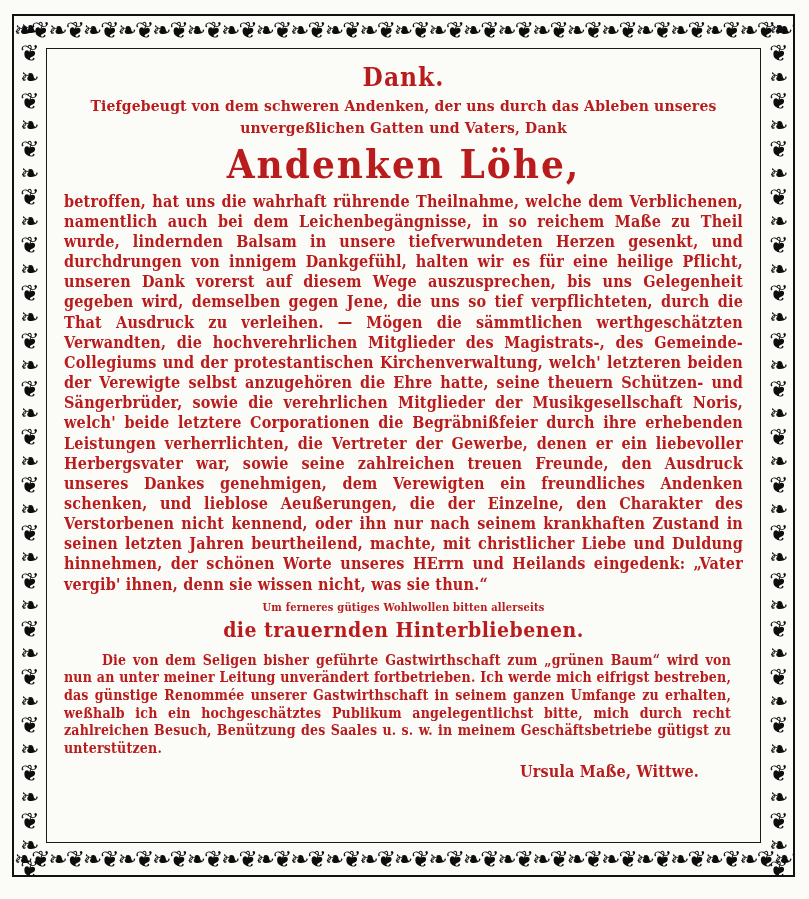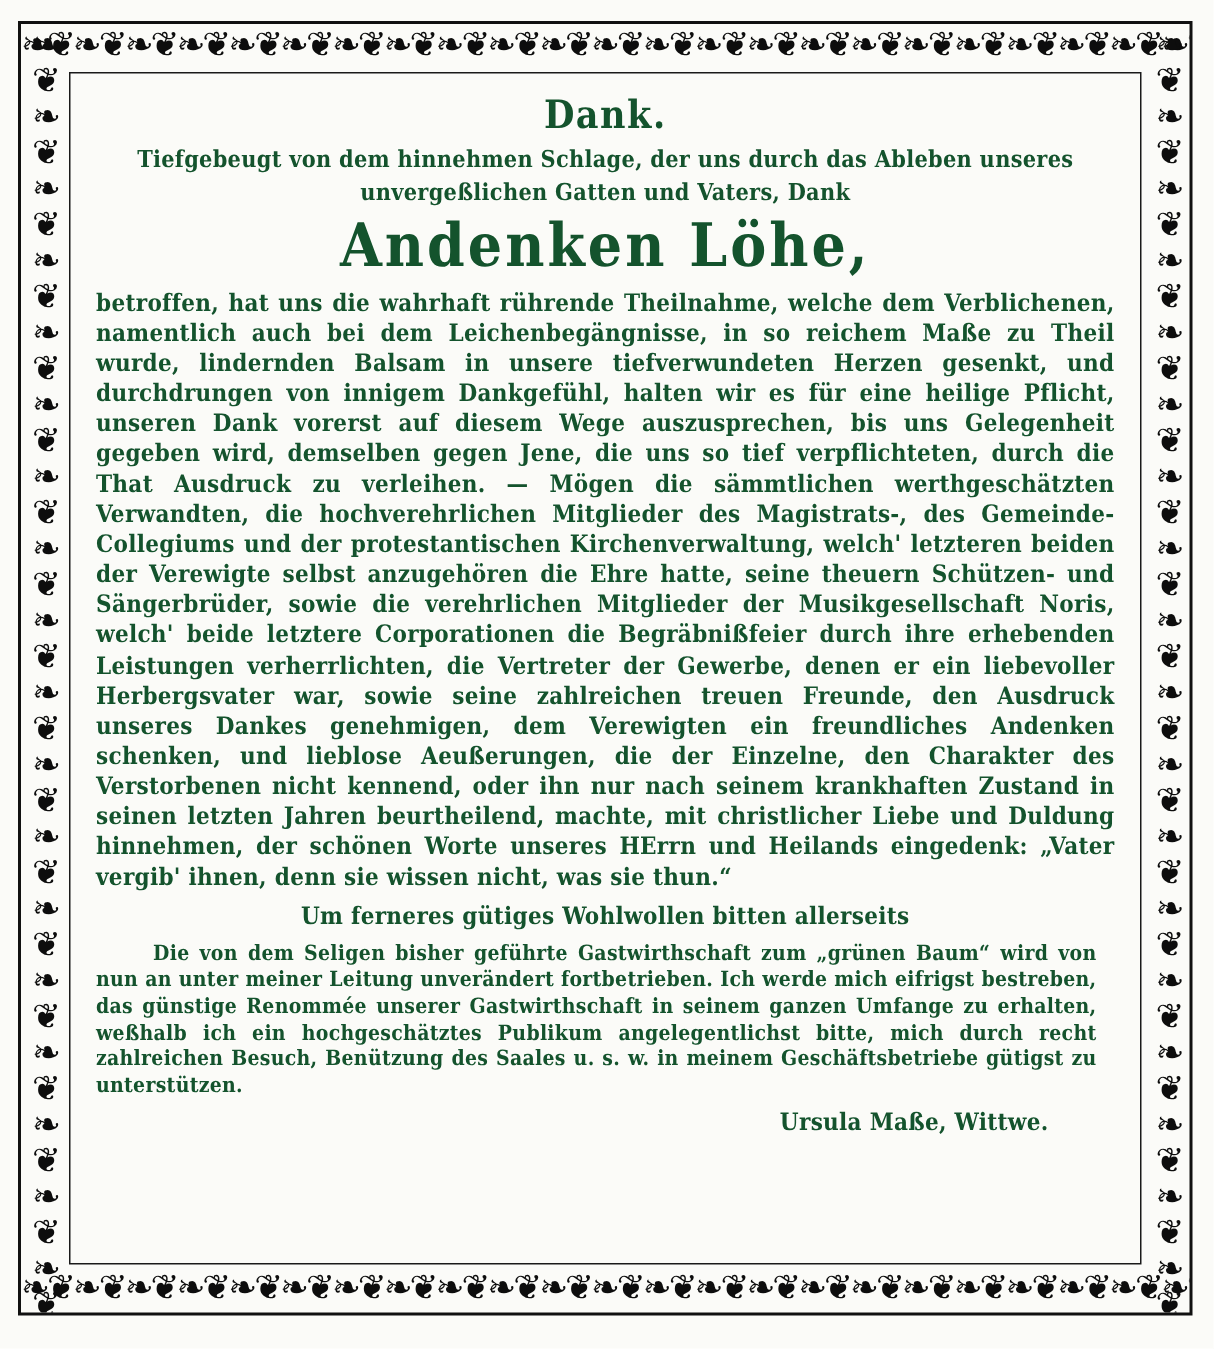--- a/index.html
+++ b/index.html
@@ -64,21 +64,21 @@
 
   
   .content {
     position: absolute;
     left: 54px;
     top: 56px;
     right: 56px;
     bottom: 62px;
     padding: 6px 10px 0 10px;
     box-sizing: border-box;
-    color: #14532d;
+    color: #b91c1c;
   }
 
   .fraktur {
     font-family: "DejaVu Serif", serif;
     font-weight: 700;
     font-stretch: condensed;
     letter-spacing: 0.2px;
   }
 
   .headline {
@@ -112,21 +112,21 @@
     font-size: 16px;
     line-height: 1.26;
     text-align: justify;
     text-justify: inter-word;
     font-weight: 600;
     margin: 0;
     hyphens: auto;
   }
 
   .closing-req {
-    font-size: 16px;
+    font-size: 11px;
     font-weight: 600;
     text-align: center;
     margin: 6px 0 0 0;
   }
   .signature-bold {
     text-align: center;
     font-size: 21px;
     font-weight: 700;
     letter-spacing: 0.5px;
     margin: 3px 0 10px 0;
@@ -169,28 +169,29 @@
   <div class="orn-band orn-top">❧❦❧❦❧❦❧❦❧❦❧❦❧❦❧❦❧❦❧❦❧❦❧❦❧❦❧❦❧❦❧❦❧❦❧❦❧❦❧❦❧❦❧❦❧❦❧❦❧❦❧❦❧❦❧❦❧❦❧❦❧❦❧❦❧❦❧❦❧❦❧❦❧❦❧❦❧❦❧❦❧❦❧❦❧❦❧❦❧❦❧❦❧❦❧❦</div>
   <div class="orn-band orn-bottom">❧❦❧❦❧❦❧❦❧❦❧❦❧❦❧❦❧❦❧❦❧❦❧❦❧❦❧❦❧❦❧❦❧❦❧❦❧❦❧❦❧❦❧❦❧❦❧❦❧❦❧❦❧❦❧❦❧❦❧❦❧❦❧❦❧❦❧❦❧❦❧❦❧❦❧❦❧❦❧❦❧❦❧❦❧❦❧❦❧❦❧❦❧❦❧❦</div>
   <div class="orn-band orn-left">❧❦❧❦❧❦❧❦❧❦❧❦❧❦❧❦❧❦❧❦❧❦❧❦❧❦❧❦❧❦❧❦❧❦❧❦❧❦❧❦❧❦❧❦❧❦❧❦❧❦❧❦❧❦❧❦❧❦❧❦❧❦❧❦❧❦❧❦❧❦❧❦❧❦❧❦❧❦❧❦❧❦❧❦❧❦❧❦❧❦❧❦❧❦❧❦</div>
   <div class="orn-band orn-right">❧❦❧❦❧❦❧❦❧❦❧❦❧❦❧❦❧❦❧❦❧❦❧❦❧❦❧❦❧❦❧❦❧❦❧❦❧❦❧❦❧❦❧❦❧❦❧❦❧❦❧❦❧❦❧❦❧❦❧❦❧❦❧❦❧❦❧❦❧❦❧❦❧❦❧❦❧❦❧❦❧❦❧❦❧❦❧❦❧❦❧❦❧❦❧❦</div>
   <div class="orn-inner-rule"></div>
 
   <div class="content">
 
     <h1 class="headline fraktur">Dank.</h1>
 
-    <p class="lede fraktur">Tiefgebeugt von dem hinnehmen Schlage, der uns durch das Ableben unseres</p>
+    <p class="lede fraktur">Tiefgebeugt von dem schweren Andenken, der uns durch das Ableben unseres</p>
     <p class="lede fraktur">unvergeßlichen Gatten und Vaters, Dank</p>
 
     <div class="name-line fraktur">Andenken Löhe,</div>
 
     <p class="body-para fraktur">betroffen, hat uns die wahrhaft rührende Theilnahme, welche dem Verblichenen, namentlich auch bei dem Leichenbegängnisse, in so reichem Maße zu Theil wurde, lindernden Balsam in unsere tiefverwundeten Herzen gesenkt, und durchdrungen von innigem Dankgefühl, halten wir es für eine heilige Pflicht, unseren Dank vorerst auf diesem Wege auszusprechen, bis uns Gelegenheit gegeben wird, demselben gegen Jene, die uns so tief verpflichteten, durch die That Ausdruck zu verleihen. — Mögen die sämmtlichen werthgeschätzten Verwandten, die hochverehrlichen Mitglieder des Magistrats-, des Gemeinde-Collegiums und der protestantischen Kirchenverwaltung, welch' letzteren beiden der Verewigte selbst anzugehören die Ehre hatte, seine theuern Schützen- und Sängerbrüder, sowie die verehrlichen Mitglieder der Musikgesellschaft Noris, welch' beide letztere Corporationen die Begräbnißfeier durch ihre erhebenden Leistungen verherrlichten, die Vertreter der Gewerbe, denen er ein liebevoller Herbergsvater war, sowie seine zahlreichen treuen Freunde, den Ausdruck unseres Dankes genehmigen, dem Verewigten ein freundliches Andenken schenken, und lieblose Aeußerungen, die der Einzelne, den Charakter des Verstorbenen nicht kennend, oder ihn nur nach seinem krankhaften Zustand in seinen letzten Jahren beurtheilend, machte, mit christlicher Liebe und Duldung hinnehmen, der schönen Worte unseres HErrn und Heilands eingedenk: „Vater vergib' ihnen, denn sie wissen nicht, was sie thun.“</p>
 
     <p class="closing-req fraktur">Um ferneres gütiges Wohlwollen bitten allerseits</p>
+    <div class="signature-bold fraktur">die trauernden Hinterbliebenen.</div>
 
     <p class="postscript fraktur">Die von dem Seligen bisher geführte Gastwirthschaft zum „grünen Baum“ wird von nun an unter meiner Leitung unverändert fortbetrieben. Ich werde mich eifrigst bestreben, das günstige Renommée unserer Gastwirthschaft in seinem ganzen Umfange zu erhalten, weßhalb ich ein hochgeschätztes Publikum angelegentlichst bitte, mich durch recht zahlreichen Besuch, Benützung des Saales u. s. w. in meinem Geschäftsbetriebe gütigst zu unterstützen.</p>
 
     <div class="signature-right fraktur">Ursula Maße, Wittwe.</div>
 
   </div>
 
   <div class="bottom-sliver"></div>
 
 </div>

